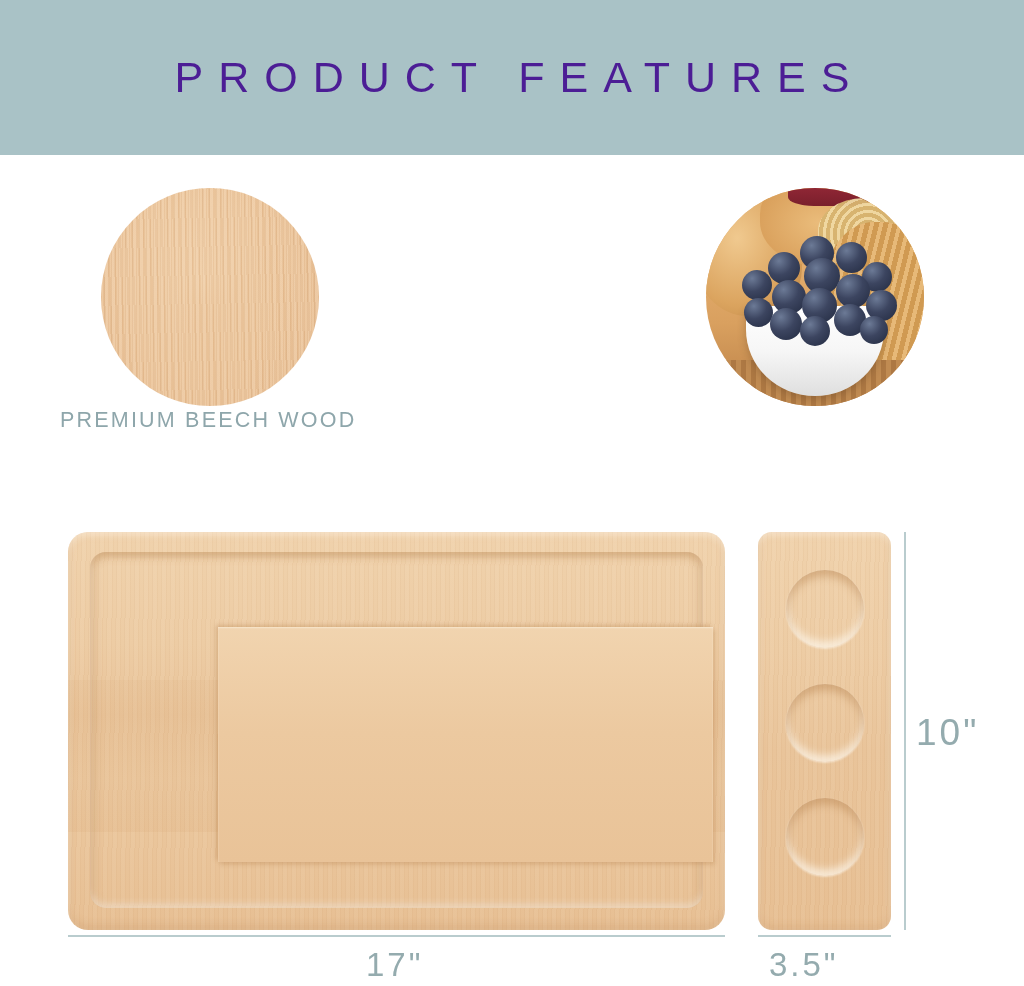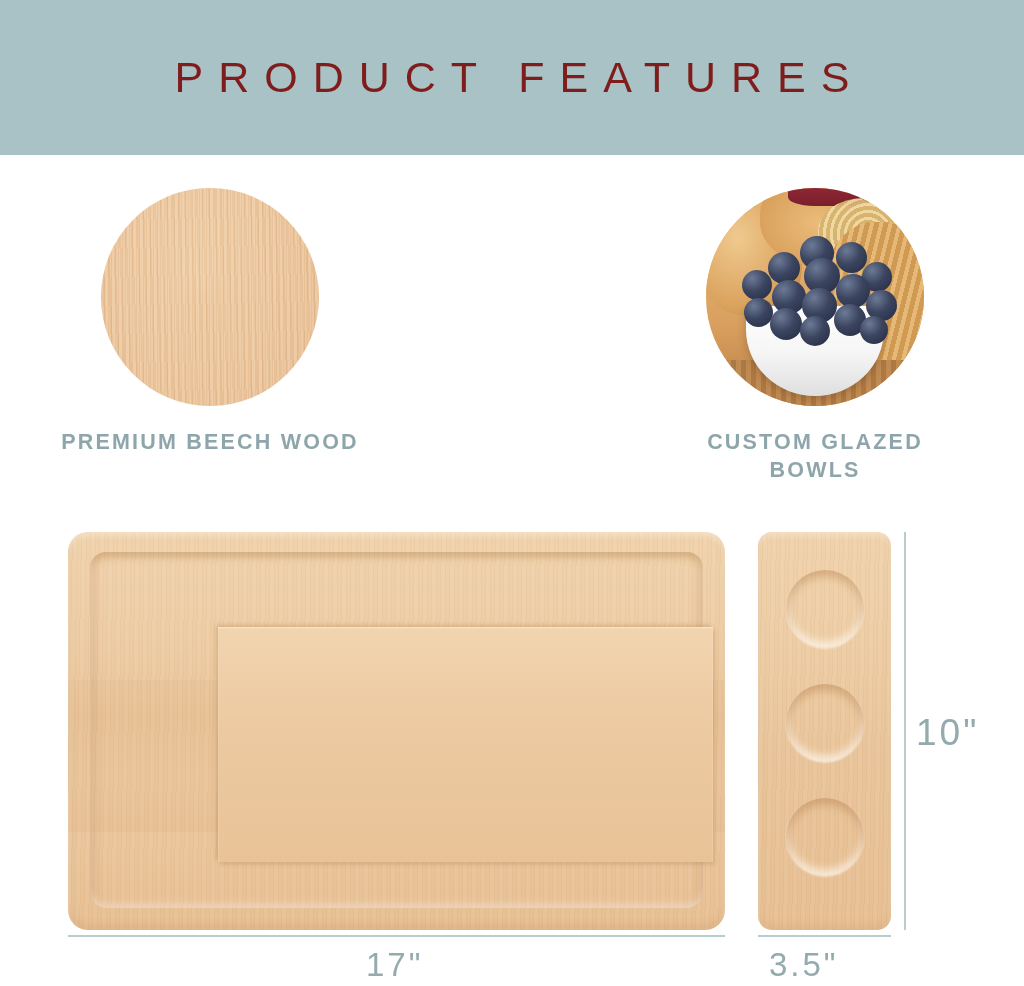--- a/index.html
+++ b/index.html
@@ -12,21 +12,21 @@
     -webkit-font-smoothing:antialiased;
   }
 
   
   .header-band{
     position:absolute; left:0; top:0; width:1024px; height:155px;
     background:#a9c2c6;
     display:flex; align-items:center; justify-content:center;
   }
   .header-title{
-    color:#7f1d1d;
+    color:#4c1d95;
     font-size:43px;
     font-weight:300;
     letter-spacing:15px;
     text-indent:15px;
     line-height:1;
     white-space:nowrap;
     font-family:"Liberation Sans", sans-serif;
   }
 
   
@@ -182,22 +182,22 @@
   .berry-photo .berries{
     position:absolute; left:50%; top:48px; transform:translateX(-50%);
     width:150px; height:96px;
   }
   .berry-photo .berries i{
     position:absolute; display:block; border-radius:50%;
     background:radial-gradient(circle at 34% 28%, #6c7a96 0%, #3c4560 45%, #222a40 100%);
   }
 
   .caption{
-    margin-top:22px; width:300px; text-align:center;
-    color:#8ea6ab; font-size:21.5px; font-weight:700;
+    width:300px; text-align:left;
+    color:#8ea6ab; font-size:21.5px; font-weight:400;
     letter-spacing:2.2px; line-height:1.32; text-transform:uppercase;
   }
 
   
   .diagram{ position:absolute; left:0; top:505px; width:1024px; height:481px; }
 
   
   .board-large{
     position:absolute; left:68px; top:27px; width:657px; height:398px;
     border-radius:20px;
@@ -303,21 +303,20 @@
           <i style="left: 32px; top: 44px; width: 34px; height: 34px;"></i>
           <i style="left: 126px; top: 54px; width: 31px; height: 31px;"></i>
           <i style="left: 4px; top: 62px; width: 29px; height: 29px;"></i>
           <i style="left: 62px; top: 52px; width: 35px; height: 35px;"></i>
           <i style="left: 94px; top: 68px; width: 32px; height: 32px;"></i>
           <i style="left: 30px; top: 72px; width: 32px; height: 32px;"></i>
           <i style="left: 120px; top: 80px; width: 28px; height: 28px;"></i>
           <i style="left: 60px; top: 80px; width: 30px; height: 30px;"></i>
         </span>
     </div>
-    <div class="caption">CUSTOM GLAZED BOWLS</div>
   </div>
 </div>
 
 <div class="diagram">
 
   <div class="board-large">
     <div class="tone-band"></div>
     <div class="groove"></div>
     <div class="inner-panel"></div>
   </div>

